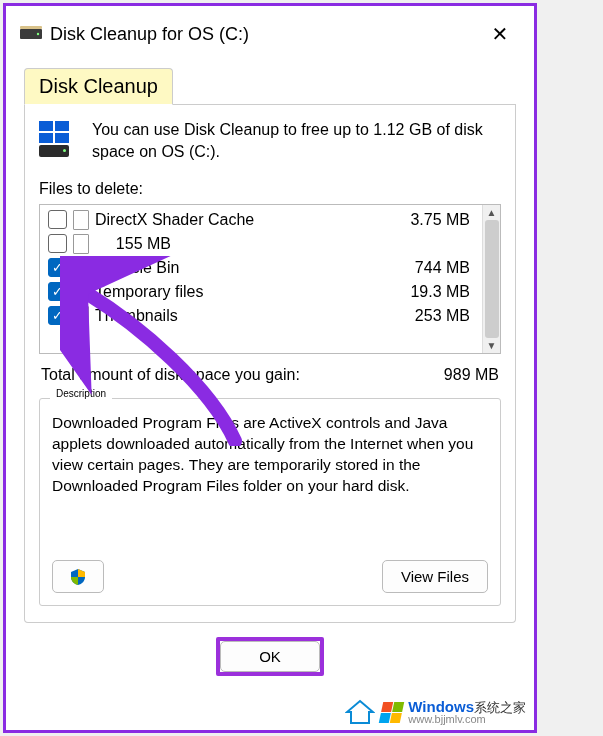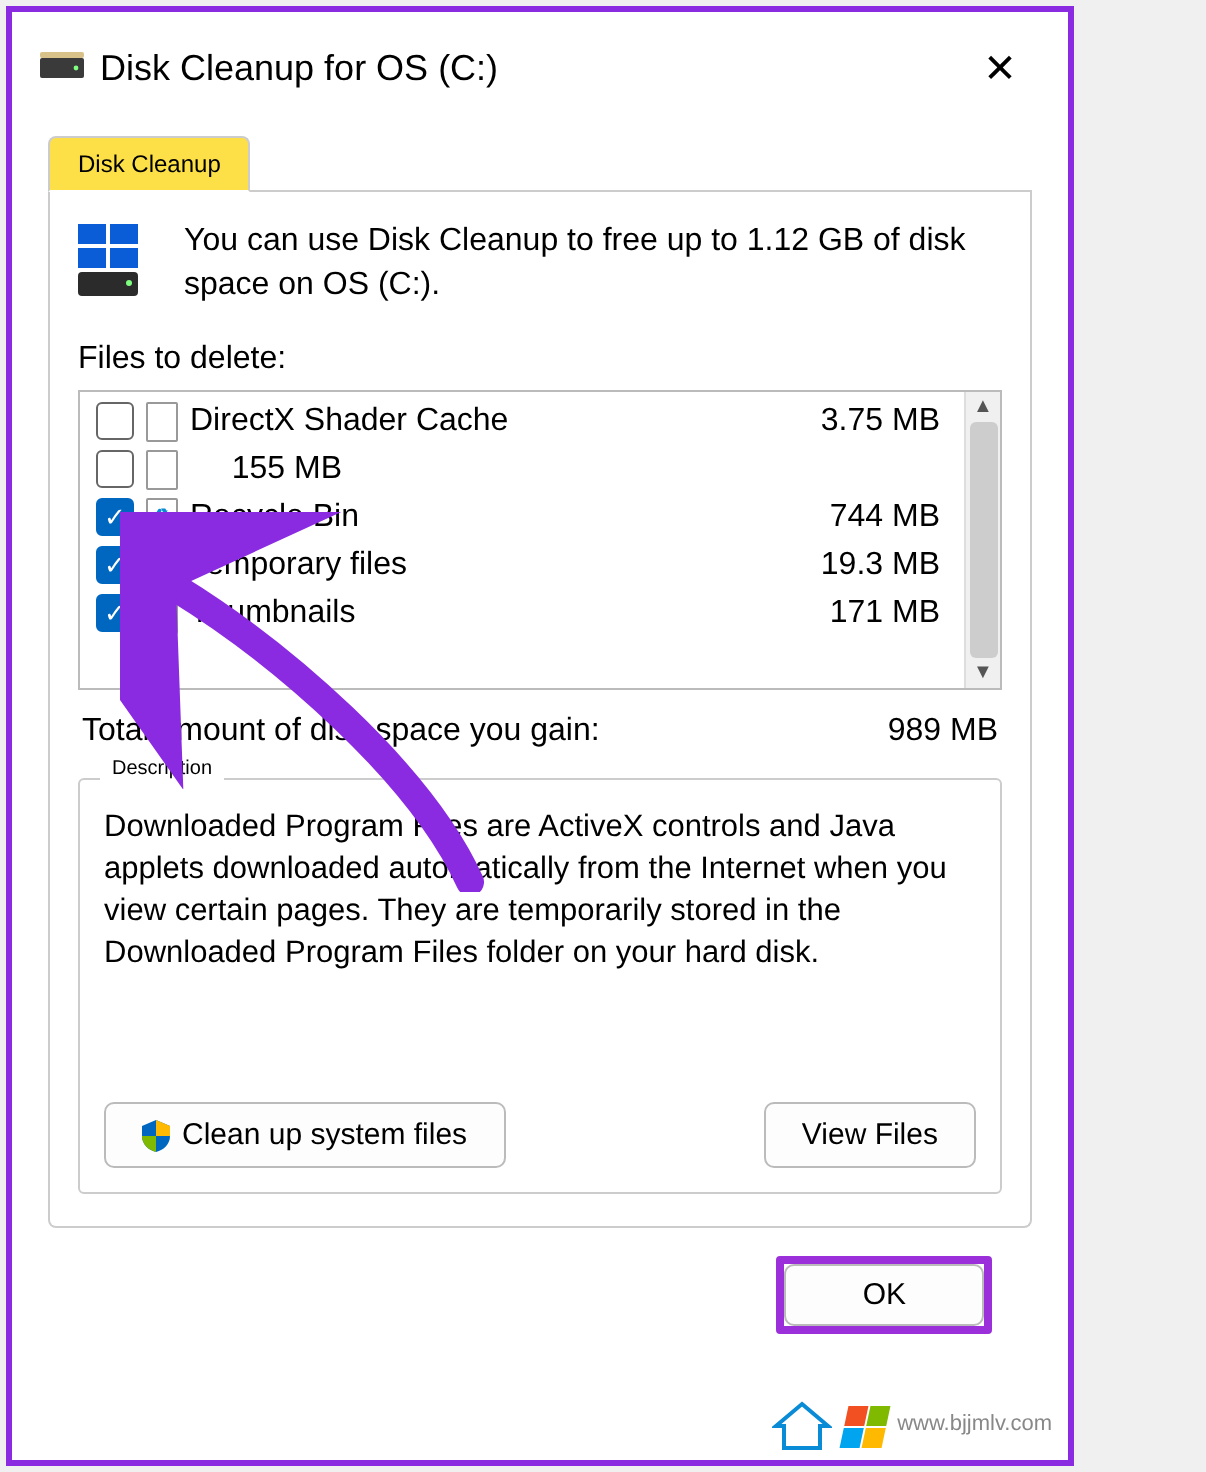--- a/index.html
+++ b/index.html
@@ -48,23 +48,23 @@
     .tab-strip {
       display: flex;
       border-bottom: 1px solid #ccc;
       margin-top: 6px;
     }
     .tab {
       border: 1px solid #ccc;
       border-bottom: 1px solid #fff;
       border-radius: 4px 4px 0 0;
       padding: 6px 14px;
-      background: #fde047;
+      background: #fef9c3;
       margin-bottom: -1px;
-      font-size: 12px;
+      font-size: 20px;
     }
     .tab-content {
       border: 1px solid #ccc;
       border-top: none;
       padding: 14px 14px 16px 14px;
       border-radius: 0 0 4px 4px;
     }
     .info-row {
       display: flex;
       align-items: flex-start;
@@ -229,21 +229,21 @@
       display: inline-flex;
       align-items: center;
       gap: 6px;
     }
     .shield-icon {
       width: 14px; height: 16px;
       display: inline-block;
     }
     .footer-row {
       display: flex;
-      justify-content: flex-end;
+      justify-content: center;
       gap: 12px;
       padding: 14px 20px 0 20px;
     }
     .ok-wrap {
       border: 4px solid #9b30db;
       border-radius: 2px;
       display: inline-block;
     }
     .ok-wrap .btn { padding: 6px 38px; }
     
@@ -347,21 +347,21 @@
             <div class="file-row">
               <span class="cb checked">✓</span>
               <span class="file-icon"></span>
               <span class="file-name">Temporary files</span>
               <span class="file-size">19.3 MB</span>
             </div>
             <div class="file-row">
               <span class="cb checked">✓</span>
               <span class="file-icon"></span>
               <span class="file-name">Thumbnails</span>
-              <span class="file-size">171 MB</span>
+              <span class="file-size">253 MB</span>
             </div>
           </div>
         <div class="list-scroll">
           <div class="scroll-arrow">▲</div>
           <div class="scroll-thumb"></div>
           <div class="scroll-arrow">▼</div>
         </div>
       </div>
 
       <div class="total-row">
@@ -374,21 +374,20 @@
         <div class="desc-text">Downloaded Program Files are ActiveX controls and Java applets downloaded automatically from the Internet when you view certain pages. They are temporarily stored in the Downloaded Program Files folder on your hard disk.</div>
         <div class="btn-row">
           <button class="btn">
             <span class="shield-icon">
               <svg viewBox="0 0 14 16" width="14" height="16">
                 <path d="M7 0 L14 3 L14 8 C14 12 11 15 7 16 C3 15 0 12 0 8 L0 3 Z" fill="#0067c0"></path>
                 <path d="M7 0 L14 3 L14 8 L7 8 Z" fill="#ffb900"></path>
                 <path d="M0 8 L7 8 L7 16 C3 15 0 12 0 8 Z" fill="#7fba00"></path>
               </svg>
             </span>
-            <span>Clean up system files</span>
           </button>
           <button class="btn">
             <span>View Files</span>
           </button>
         </div>
       </div>
     </div>
 
     <div class="footer-row">
       <span class="ok-wrap">
@@ -412,16 +411,19 @@
     <svg class="house-icon" viewBox="0 0 30 26">
       <path d="M15 2 L28 13 L24 13 L24 24 L6 24 L6 13 L2 13 Z" fill="none" stroke="#0a8bd6" stroke-width="2"></path>
     </svg>
     <span class="wm-logo">
         <span></span>
         <span></span>
         <span></span>
         <span></span>
       </span>
     <span class="wm-col">
+      <span>
+        <span class="wm-text-main">Windows</span><span class="wm-text-sub">系统之家</span>
+      </span>
       <span class="wm-url">www.bjjmlv.com</span>
     </span>
   </div>
 </div>
 
 </body></html>

